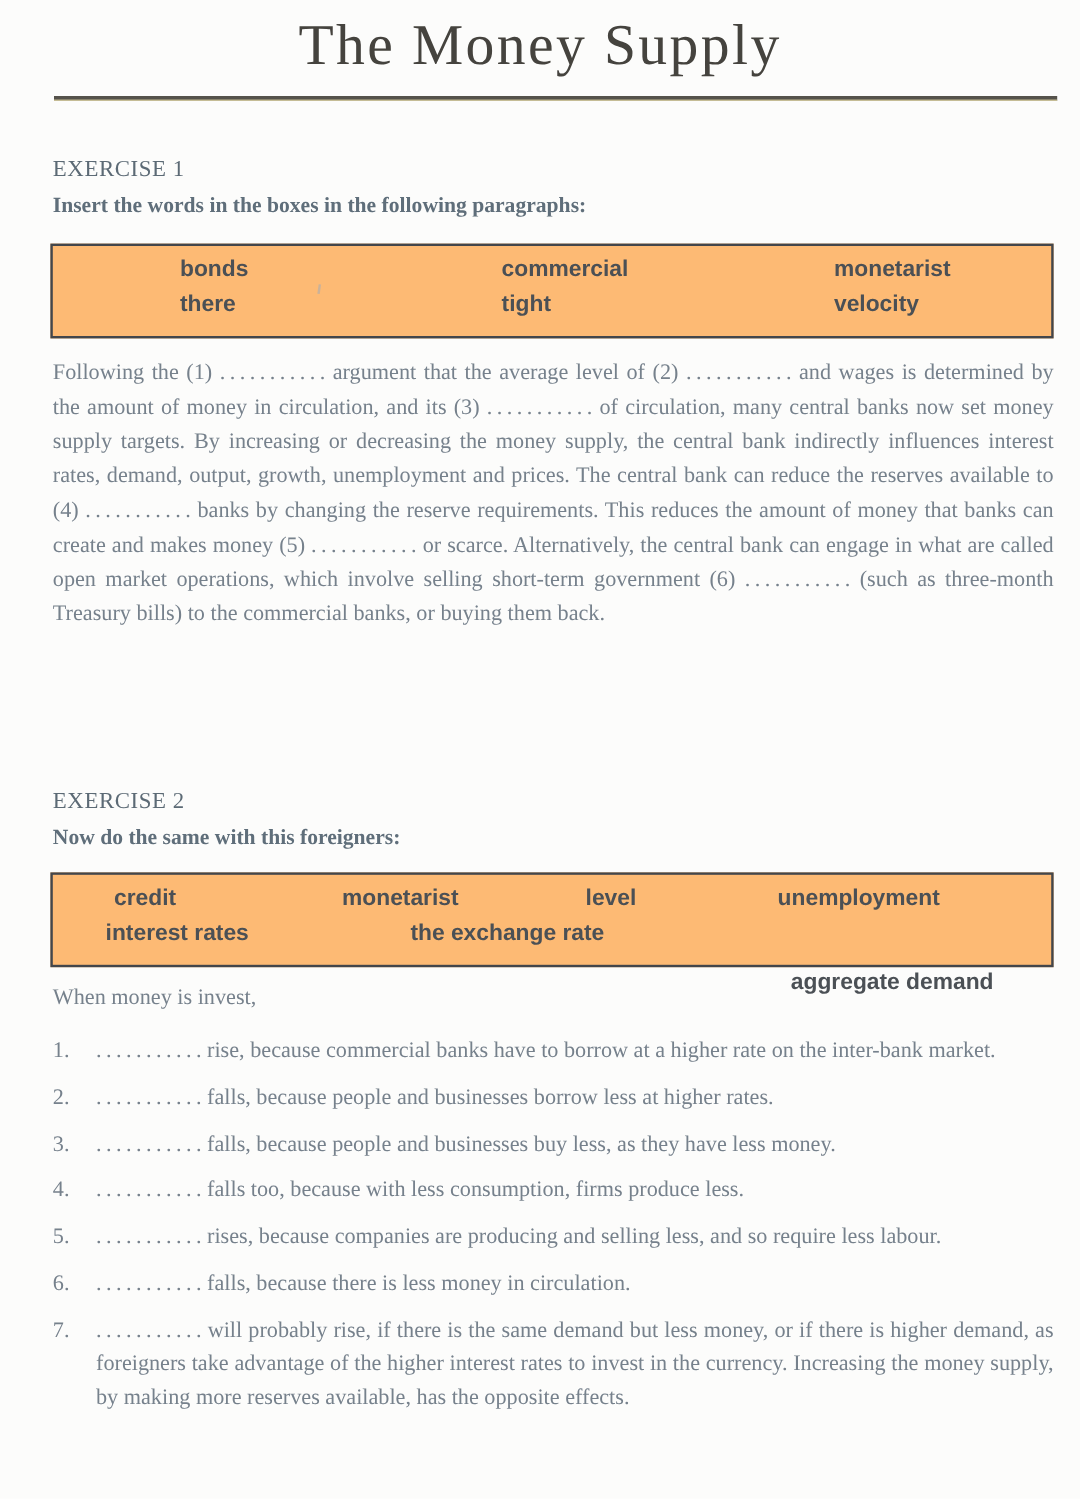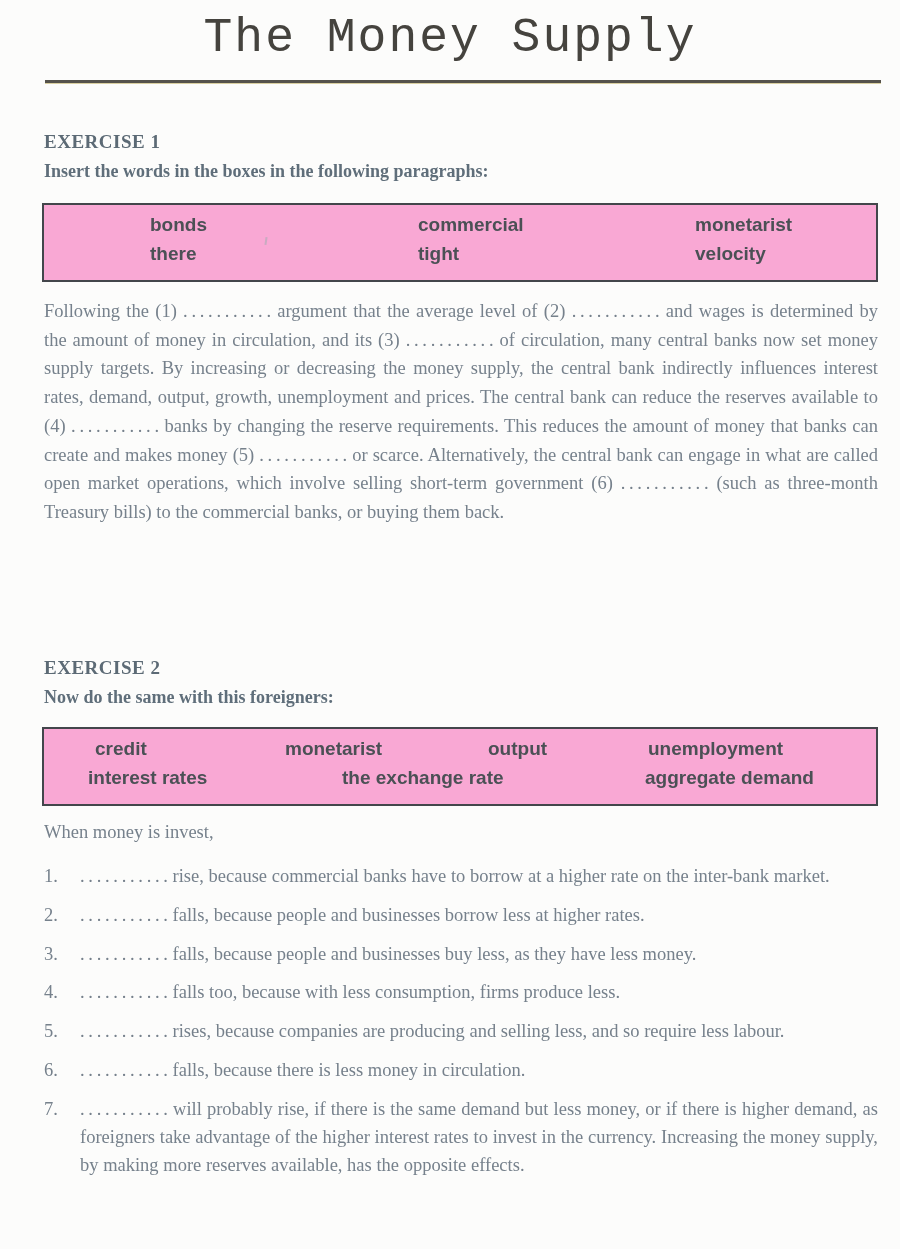--- a/index.html
+++ b/index.html
@@ -11,41 +11,41 @@
     overflow: hidden;
     font-family: "Liberation Serif", "DejaVu Serif", serif;
   }
 
   .title {
     position: absolute;
     top: 8px; left: 0;
     width: 100%;
     margin: 0;
     text-align: center;
-    font-family: Liberation Mono, monospace;
+    font-family: Liberation Serif, serif;
     font-weight: 400;
     font-size: 48px;
     line-height: 1.25;
     letter-spacing: 2px;
     color: #45433e;
   }
   .title-rule {
     position: absolute;
     top: 80px; left: 45px;
     width: 836px; height: 3px;
     background: #55524b;
     border-bottom: 1px solid #d9cfa0;
   }
 
   .ex-heading {
     position: absolute;
     left: 44px;
     margin: 0;
     font-size: 19px;
-    font-weight: 700;
+    font-weight: 400;
     letter-spacing: 0.5px;
     color: #5c6a75;
   }
   .ex-instruction {
     position: absolute;
     left: 44px;
     margin: 0;
     font-size: 18px;
     font-weight: 700;
     color: #5f6e7a;
@@ -54,39 +54,39 @@
   .i-ex1 { top: 161px; }
   .h-ex2 { top: 657px; }
   .i-ex2 { top: 687px; }
 
   .word-box {
     position: absolute;
     left: 42px;
     width: 832px;
     height: 75px;
     border: 2px solid #43464b;
-    background: #f9a8d4;
+    background: #fdba74;
   }
   .box1 { top: 203px; }
   .box2 { top: 727px; }
   .wb-word {
     position: absolute;
     white-space: nowrap;
     font-family: "Liberation Sans", "DejaVu Sans", sans-serif;
     font-weight: 700;
     font-size: 19px;
     color: #4b5055;
   }
   
   .b1c1 { left: 106px; } .b1c2 { left: 374px; } .b1c3 { left: 651px; }
   .b2r1 { top: 9px; text-align: right; }  .b2r2 { top: 38px; }
   .r1 { top: 9px; } .r2 { top: 38px; }
   
   .b2w1 { left: 51px; }  .b2w2 { left: 241px; } .b2w3 { left: 444px; } .b2w4 { left: 604px; }
-  .b2w5 { left: 44px; }  .b2w6 { left: 298px; } .b2w7 { left: 601px; }
+  .b2w5 { left: 44px; }  .b2w6 { left: 298px; } .b2w7 { left: 615px; margin-top: 41px; }
 
   .scan-mark {
     position: absolute;
     left: 221px; top: 32px;
     width: 2px; height: 8px;
     background: #a9aeb4;
     transform: rotate(8deg);
     opacity: 0.6;
   }
 
@@ -151,21 +151,21 @@
     <p class="body-para">Following the (1) . . . . . . . . . . . argument that the average level of (2) . . . . . . . . . . . and wages is determined by the amount of money in circulation, and its (3) . . . . . . . . . . . of circulation, many central banks now set money supply targets. By increasing or decreasing the money supply, the central bank indirectly influences interest rates, demand, output, growth, unemployment and prices. The central bank can reduce the reserves available to (4) . . . . . . . . . . . banks by changing the reserve requirements. This reduces the amount of money that banks can create and makes money (5) . . . . . . . . . . . or scarce. Alternatively, the central bank can engage in what are called open market operations, which involve selling short-term government (6) . . . . . . . . . . . (such as three-month Treasury bills) to the commercial banks, or buying them back.</p>
   </section>
 
   <section>
     <h2 class="ex-heading h-ex2">EXERCISE 2</h2>
     <p class="ex-instruction i-ex2">Now do the same with this foreigners:</p>
 
     <div class="word-box box2">
       <span class="wb-word b2r1 b2w1">credit</span>
       <span class="wb-word b2r1 b2w2">monetarist</span>
-      <span class="wb-word b2r1 b2w3">output</span>
+      <span class="wb-word b2r1 b2w3">level</span>
       <span class="wb-word b2r1 b2w4">unemployment</span>
       <span class="wb-word b2r2 b2w5">interest rates</span>
       <span class="wb-word b2r2 b2w6">the exchange rate</span>
       <span class="wb-word b2r2 b2w7">aggregate demand</span>
     </div>
 
     <p class="intro-line">When money is invest,</p>
 
     <ol class="qlist">
       <li>

